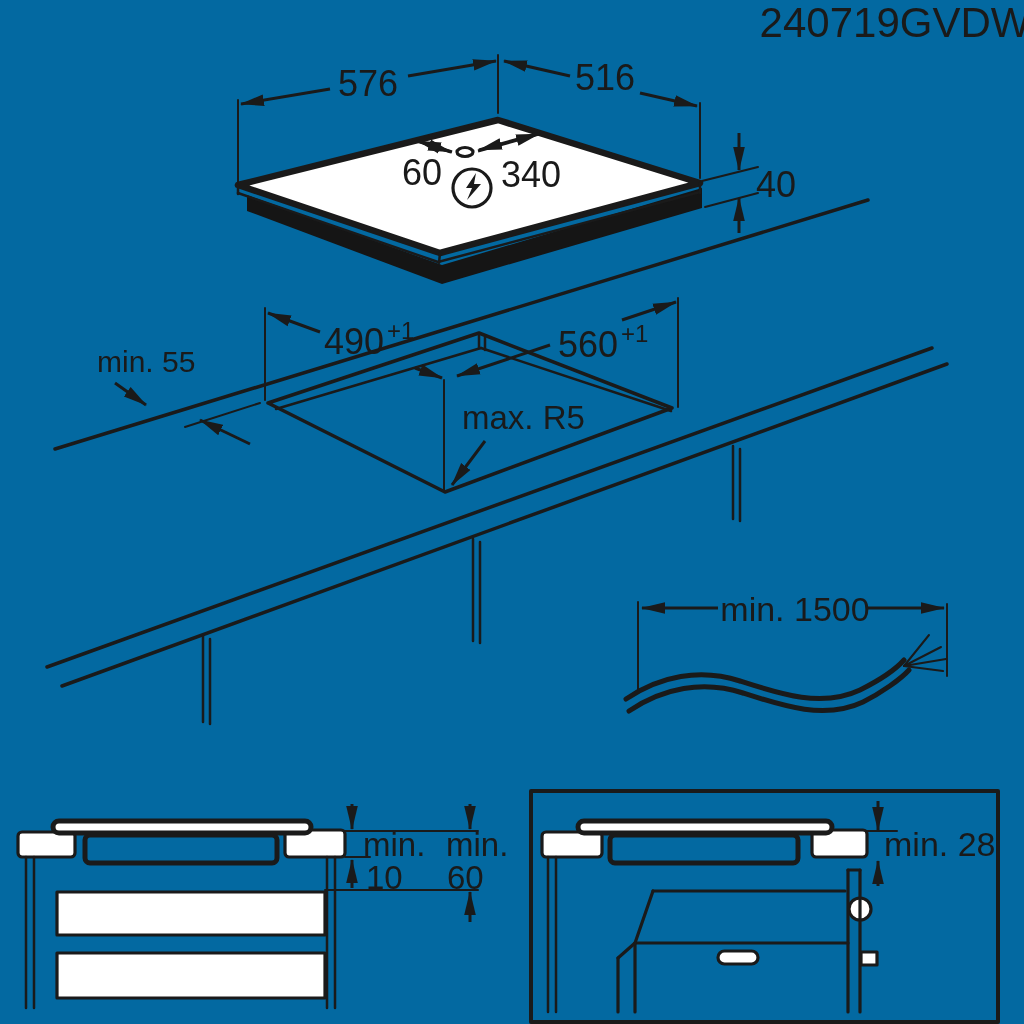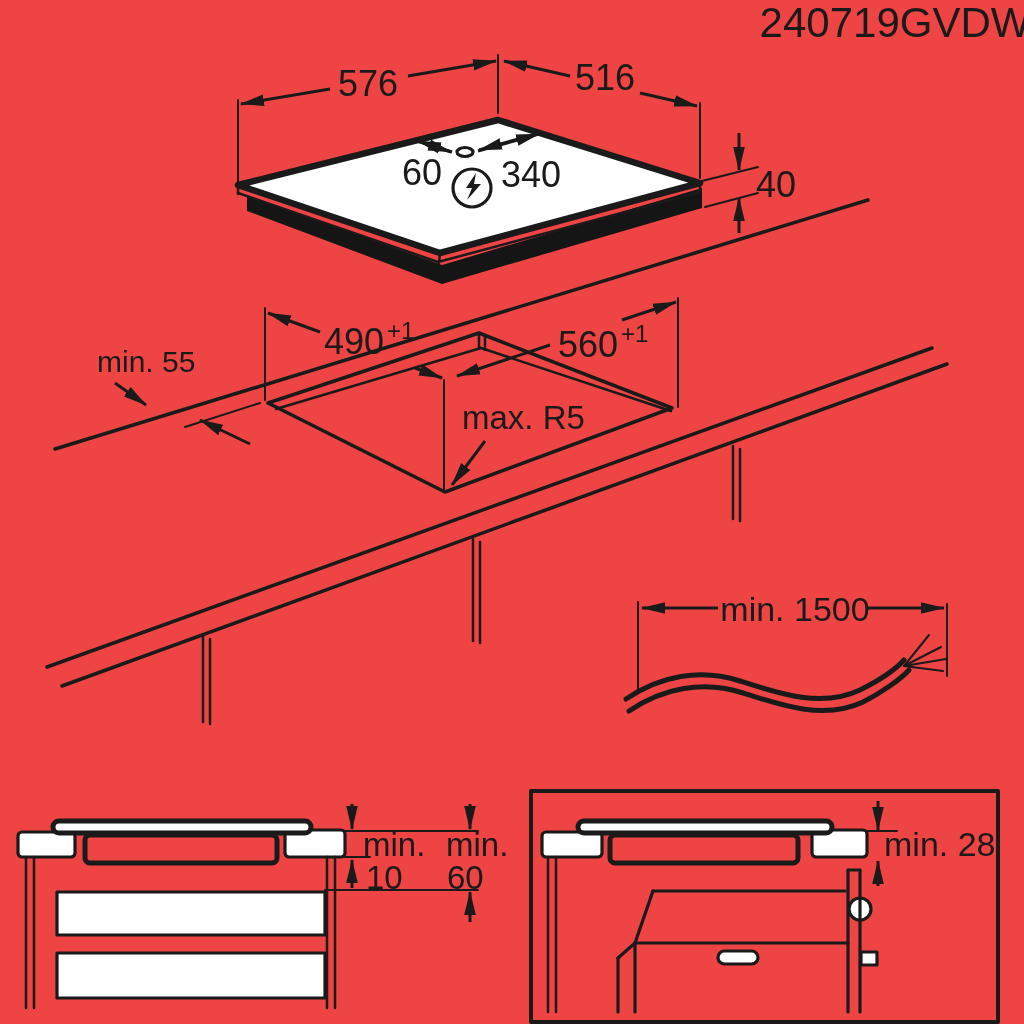--- a/index.html
+++ b/index.html
@@ -1,16 +1,16 @@
 <!DOCTYPE html>
 <html><head>
 <meta charset="utf-8">
 <style>
   html,body{margin:0;padding:0;background:#fff;}
-  .stage{position:relative;width:1024px;height:1024px;background:#ef4444;overflow:hidden;}
+  .stage{position:relative;width:1024px;height:1024px;background:#0369a1;overflow:hidden;}
   svg text{font-family:"Liberation Sans","DejaVu Sans",sans-serif;fill:#1a1a1a;}
   .ln{stroke:#1a1a1a;fill:none;stroke-linecap:round;stroke-linejoin:round;}
   .w2{stroke-width:2;}
   .w25{stroke-width:2.5;}
   .w3{stroke-width:3.2;}
   .w35{stroke-width:3.5;}
   .w4{stroke-width:4;}
   .w5{stroke-width:5;}
   .w6{stroke-width:6.5;}
   .dim{stroke:#1a1a1a;stroke-width:3;fill:none;marker-end:url(#ah);}

